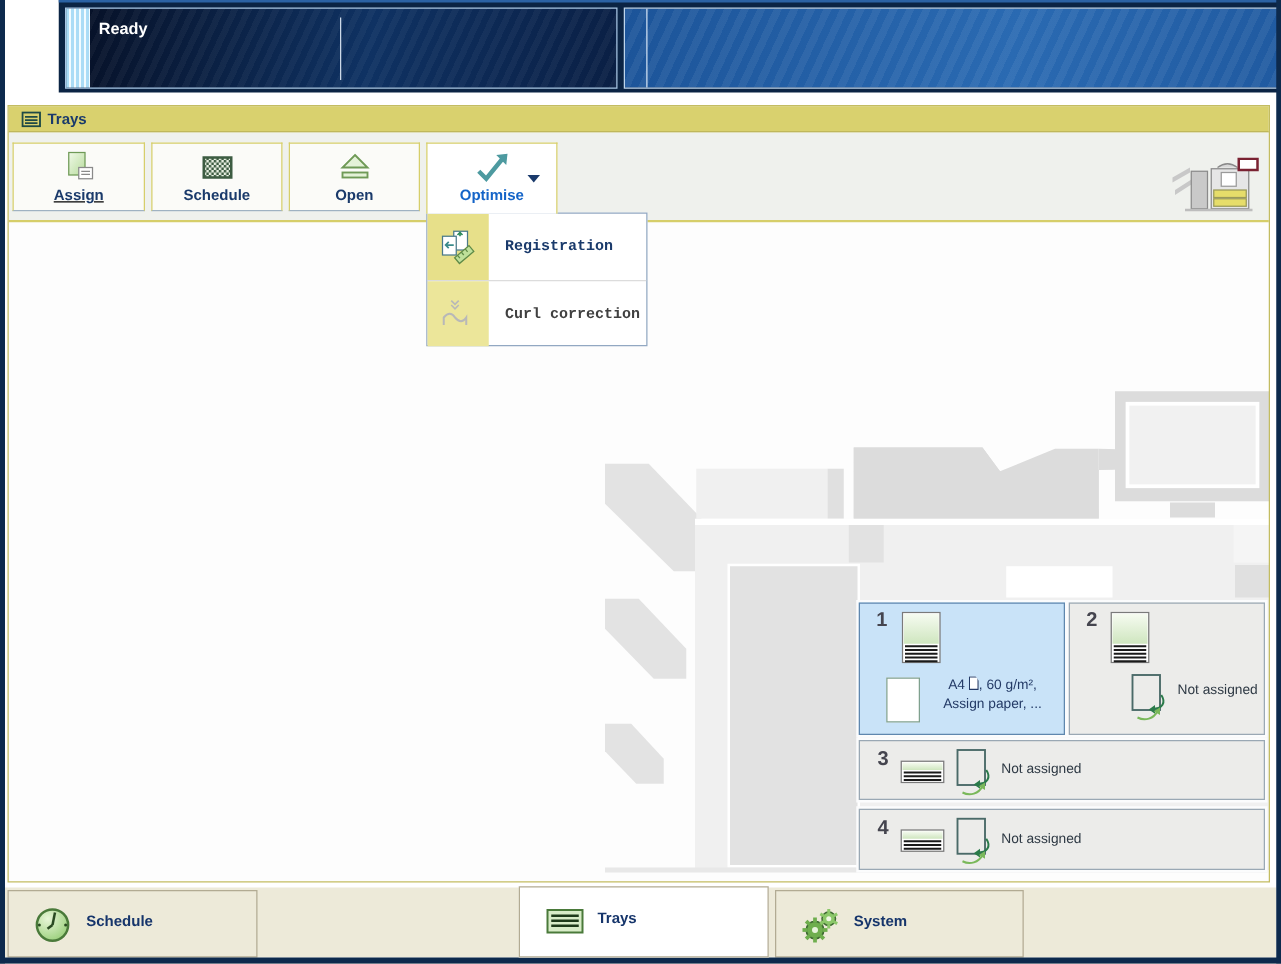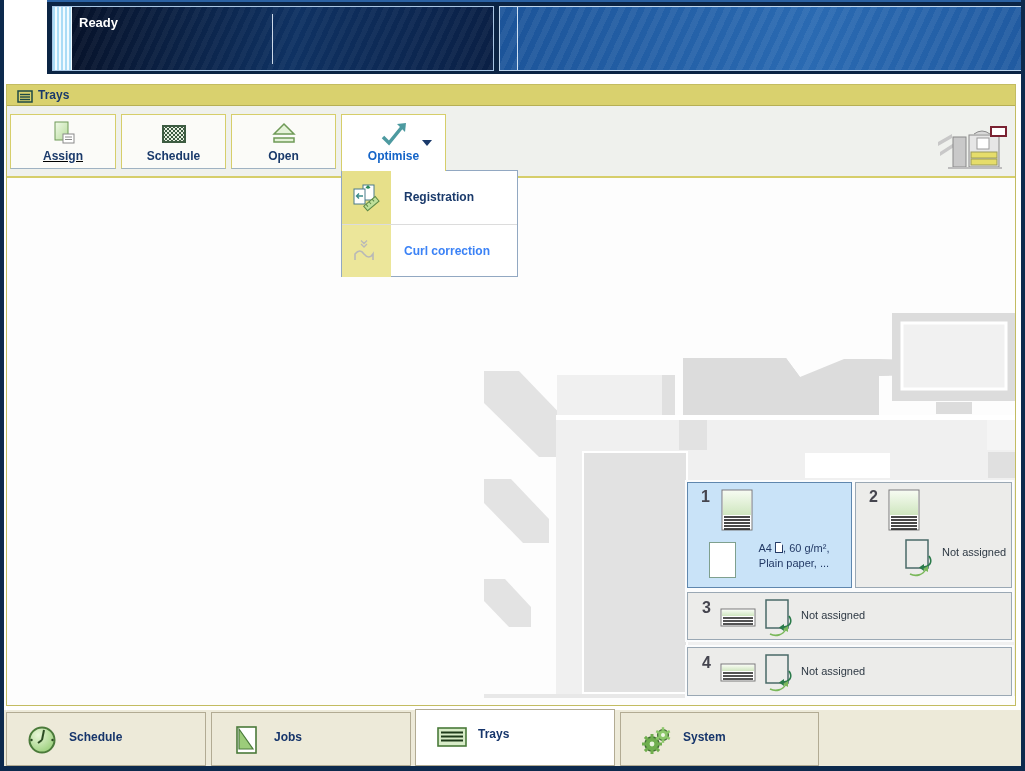--- a/index.html
+++ b/index.html
@@ -49,28 +49,28 @@
   #btn-assign   { left:10px;  width:106px;text-decoration:underline; }
   #btn-unassign { left:121px; width:105px; }
   #btn-open     { left:231px; width:105px; }
   #btn-optimise { left:341px; width:105px; background:#ffffff; border-bottom:none; height:57px; z-index:12; }
   #btn-optimise .tlabel { color:#1464c8; }
   .caret-down { position:absolute; right:13px; top:25px; width:0; height:0;
       border-left:5px solid transparent; border-right:5px solid transparent; border-top:6px solid #1a3a6b; }
 
   
   .menu { position:absolute; left:341px; top:170px; width:177px; height:107px; background:#ffffff;
-      border:1px solid #92a8c2; z-index:11; }
+      border:1px solid #92a8c2; z-index:11;font-family:Liberation Mono, monospace; }
   .menu-row { position:relative; width:100%; height:53px; cursor:pointer; }
   .menu-row + .menu-row { border-top:1px solid #dcdcdc; }
   .menu-gutter { position:absolute; left:0; top:0; width:49px; height:100%; background:#e7e08a; }
   .menu-row.disabled .menu-gutter { background:#ece69a; }
   .menu-icon { position:absolute; left:10px; top:13px; }
   .menu-label { position:absolute; left:62px; top:19px; font-size:12px; font-weight:bold; color:#1a3a6b; }
-  .menu-row.disabled .menu-label { color:#3b82f6; }
+  .menu-row.disabled .menu-label { color:#404040; }
 
   
   .printer-svg { position:absolute; left:479px; top:311px; z-index:1; }
   .printer-status-icon { position:absolute; left:936px; top:126px; }
 
   .tray { position:absolute; background:#ececea; border:1px solid #9aa8b4; box-shadow:0 0 0 2px #fbfcfd; z-index:2; }
   #tray-1 { left:687px; top:482px; width:165px; height:106px; background:#c9e3f8; border-color:#5f87ae; }
   #tray-2 { left:855px; top:482px; width:157px; height:106px; }
   #tray-3 { left:687px; top:592px; width:325px; height:48px; }
   #tray-4 { left:687px; top:647px; width:325px; height:49px; }
@@ -268,21 +268,21 @@
           <line x1="3" y1="34" x2="29" y2="34"></line>
             <line x1="3" y1="37" x2="29" y2="37"></line>
           <line x1="3" y1="40" x2="29" y2="40"></line>
         </g>
       </svg>
     </span>
     <div class="media-swatch"></div>
     <div class="tray1-media">
       <span>A4</span>
       <span class="page-glyph"></span><span>, 60 g/m²,</span><br>
-      <span>Plain paper, ...</span>
+      <span>Assign paper, ...</span>
     </div>
   </div>
 
   <div class="tray" id="tray-2">
     <div class="tray-num" style="left:13px; top:5px;">2</div>
     <span style="position:absolute; left:32px; top:6px;">
       <svg width="32" height="42" viewBox="0 0 32 42">
         <rect x="1" y="1" width="30" height="40" fill="#ffffff" stroke="#7a7a7a"></rect>
         <rect x="2" y="2" width="28" height="24" fill="url(#st1)"></rect>
         <g stroke="#1a1a1a" stroke-width="1.6">
@@ -370,29 +370,20 @@
         <circle cx="15" cy="15" r="12.5" fill="url(#cg)" stroke="#4a7a3a" stroke-width="2"></circle>
         <line x1="15" y1="15" x2="17" y2="5" stroke="#2a4a22" stroke-width="2"></line>
         <line x1="15" y1="15" x2="11" y2="18" stroke="#2a4a22" stroke-width="2"></line>
         <circle cx="4.5" cy="15" r="1.2" fill="#2a4a22"></circle>
           <circle cx="25.5" cy="15" r="1.2" fill="#2a4a22"></circle>
       </svg>
     </span>
     <span class="tab-label">Schedule</span>
   </div>
 
-  <div class="tab" id="tab-jobs">
-    <span class="tab-icon">
-      <svg width="30" height="30" viewBox="0 0 30 30">
-        <rect x="5" y="2" width="19" height="26" fill="#ffffff" stroke="#4a7a3a" stroke-width="1.6"></rect>
-        <polygon points="7,4 21,24 7,24" fill="#9ccc7a" stroke="#4a7a3a" stroke-width="1.2"></polygon>
-      </svg>
-    </span>
-    <span class="tab-label">Jobs</span>
-  </div>
 
   <div class="tab selected" id="tab-trays">
     <span class="tab-icon">
       <svg width="32" height="30" viewBox="0 0 32 30">
         <rect x="2" y="6" width="28" height="18" fill="#d8ecc8" stroke="#4a7a3a" stroke-width="1.6"></rect>
         <g stroke="#1e3a1a" stroke-width="2">
           <line x1="5" y1="10.5" x2="27" y2="10.5"></line>
             <line x1="5" y1="14.5" x2="27" y2="14.5"></line>
           <line x1="5" y1="18.5" x2="27" y2="18.5"></line>
         </g>

